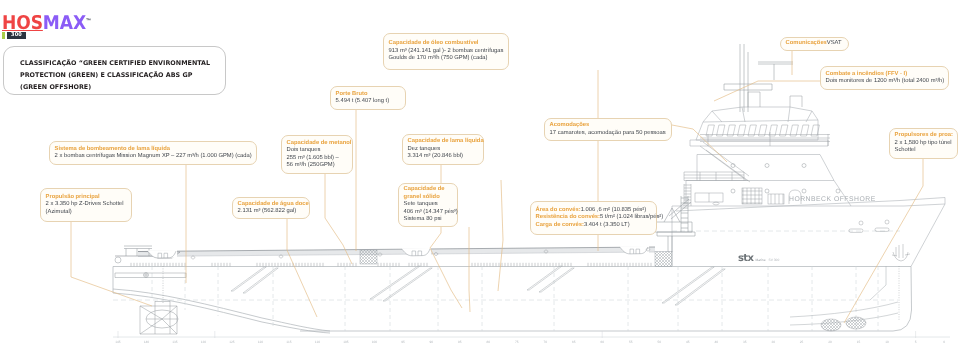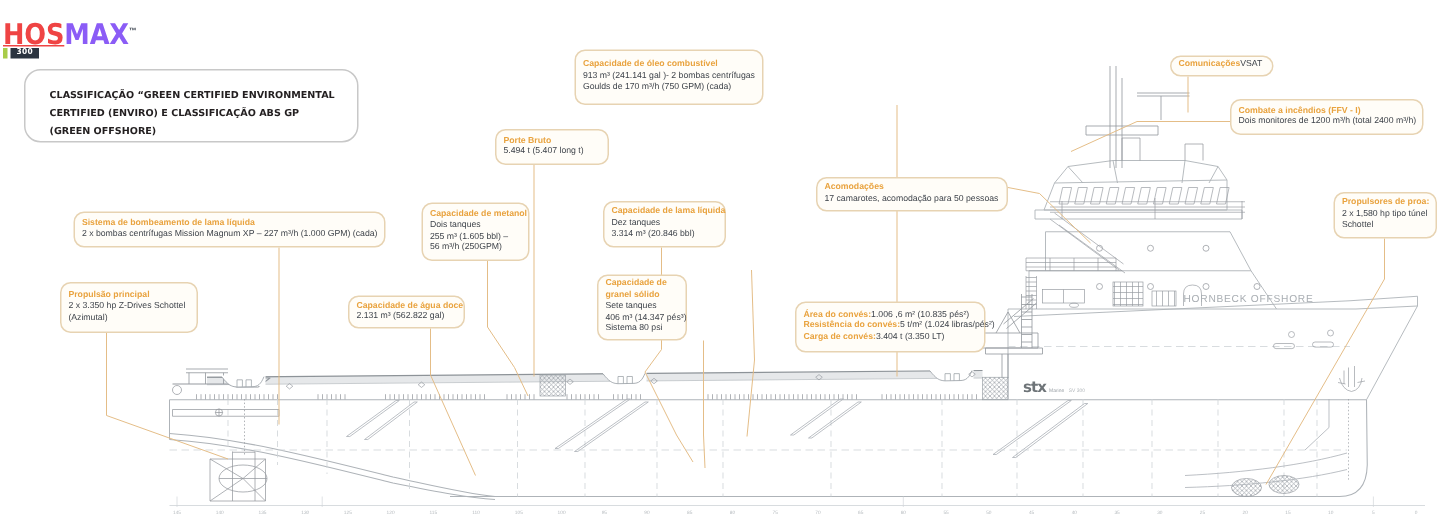--- a/index.html
+++ b/index.html
@@ -8,50 +8,50 @@
   #page{position:relative;width:960px;height:352px;background:#ffffff;}
   #logo{position:absolute;left:2px;top:12px;}
   #logo .wm{font-family:"DejaVu Sans Condensed","DejaVu Sans",sans-serif;font-weight:bold;font-size:19px;line-height:19px;letter-spacing:-0.1px;}
   #logo .hos{color:#ef4444;text-decoration:underline;}
   #logo .max{color:#8b5cf6;}
   #logo .tm{font-family:"Liberation Sans",sans-serif;font-size:5px;color:#2b3440;vertical-align:super;font-weight:bold;letter-spacing:0;}
   #badge{position:absolute;left:2px;top:32px;height:7px;display:flex;align-items:stretch;}
   #badge .g{width:2.5px;background:#a8cc49;}
   #badge .d{background:#2b3440;color:#ffffff;font-family:"DejaVu Sans Condensed","DejaVu Sans",sans-serif;font-size:5.5px;font-weight:bold;
             padding:0 4px 0 4px;display:flex;align-items:center;line-height:7px;letter-spacing:0.2px;margin-left:2.5px;}
-  #classbox{position:absolute;left:16px;top:46px;width:223px;height:49px;border:1px solid #c8c8c8;border-radius:11px;box-sizing:border-box;}
+  #classbox{position:absolute;left:3px;top:46px;width:223px;height:49px;border:1px solid #c8c8c8;border-radius:11px;box-sizing:border-box;}
   #classbox .ln{position:absolute;left:16px;color:#231f20;font-weight:bold;font-size:6.4px;line-height:7px;white-space:nowrap;font-family:"DejaVu Sans",sans-serif;}
   .cal{position:absolute;box-sizing:border-box;border:1px solid #e7d3b2;border-radius:7px;background:#fffdf8;display:flex;align-items:center;}
   .cal .inner{padding-left:4.6px;width:100%;}
   .cal .rw{font-size:5.8px;line-height:7.5px;white-space:nowrap;}
   .cal .t{color:#e9a33f;font-weight:bold;}
   .cal .b{color:#3f444b;}
   #links,#ship{position:absolute;left:0;top:0;}
   #hullname{position:absolute;left:789px;top:195.5px;color:#a9aeb3;font-size:6.8px;letter-spacing:0.5px;white-space:nowrap;font-family:"Liberation Sans",sans-serif;}
-  #builder{position:absolute;left:682px;top:254px;white-space:nowrap;display:flex;align-items:baseline;}
+  #builder{position:absolute;left:738px;top:254px;white-space:nowrap;display:flex;align-items:baseline;}
   #builder .stx{font-family:"DejaVu Sans",sans-serif;font-weight:bold;font-size:10px;color:#6e7478;letter-spacing:-0.6px;line-height:9px;}
   #builder .sub{font-family:"Liberation Sans",sans-serif;font-size:3.3px;color:#9aa0a6;margin-left:2px;}
   #builder .mdl{font-family:"Liberation Sans",sans-serif;font-size:3.3px;color:#b2b7bb;margin-left:3px;}
 </style>
 </head>
 <body>
 
 <div id="page">
 
   <div id="logo">
     <span class="wm"><span class="hos">HOS</span><span class="max">MAX</span><span class="tm">™</span></span>
   </div>
   <div id="badge">
     <div class="g"></div>
     <div class="d">300</div>
   </div>
 
   <div id="classbox">
     <div class="ln" style="top:13px">CLASSIFICAÇÃO “GREEN CERTIFIED ENVIRONMENTAL</div>
-    <div class="ln" style="top:25px">CERTIFIED (ENVIRO) E CLASSIFICAÇÃO ABS GP</div>
+    <div class="ln" style="top:25px">PROTECTION (GREEN) E CLASSIFICAÇÃO ABS GP</div>
     <div class="ln" style="top:37px">(GREEN OFFSHORE)</div>
   </div>
 
 <svg id="ship" width="960" height="352" viewBox="0 0 960 352">
 <g fill="none" stroke="#aeb3b8" stroke-width="0.7" stroke-linejoin="round">
         <path d="M113 266.5 L911 266.5"></path>
         <path d="M911 266.5 L911.5 310 Q911 331 893 331 L300 331"></path>
         <path d="M113 289 C160 292 210 305 262 318 C290 324 310 329 330 331"></path>
         <path d="M113 293 C160 296 210 309 262 322 C292 328 312 332 330 333"></path>
         <path d="M113 266.5 L113 293"></path>

